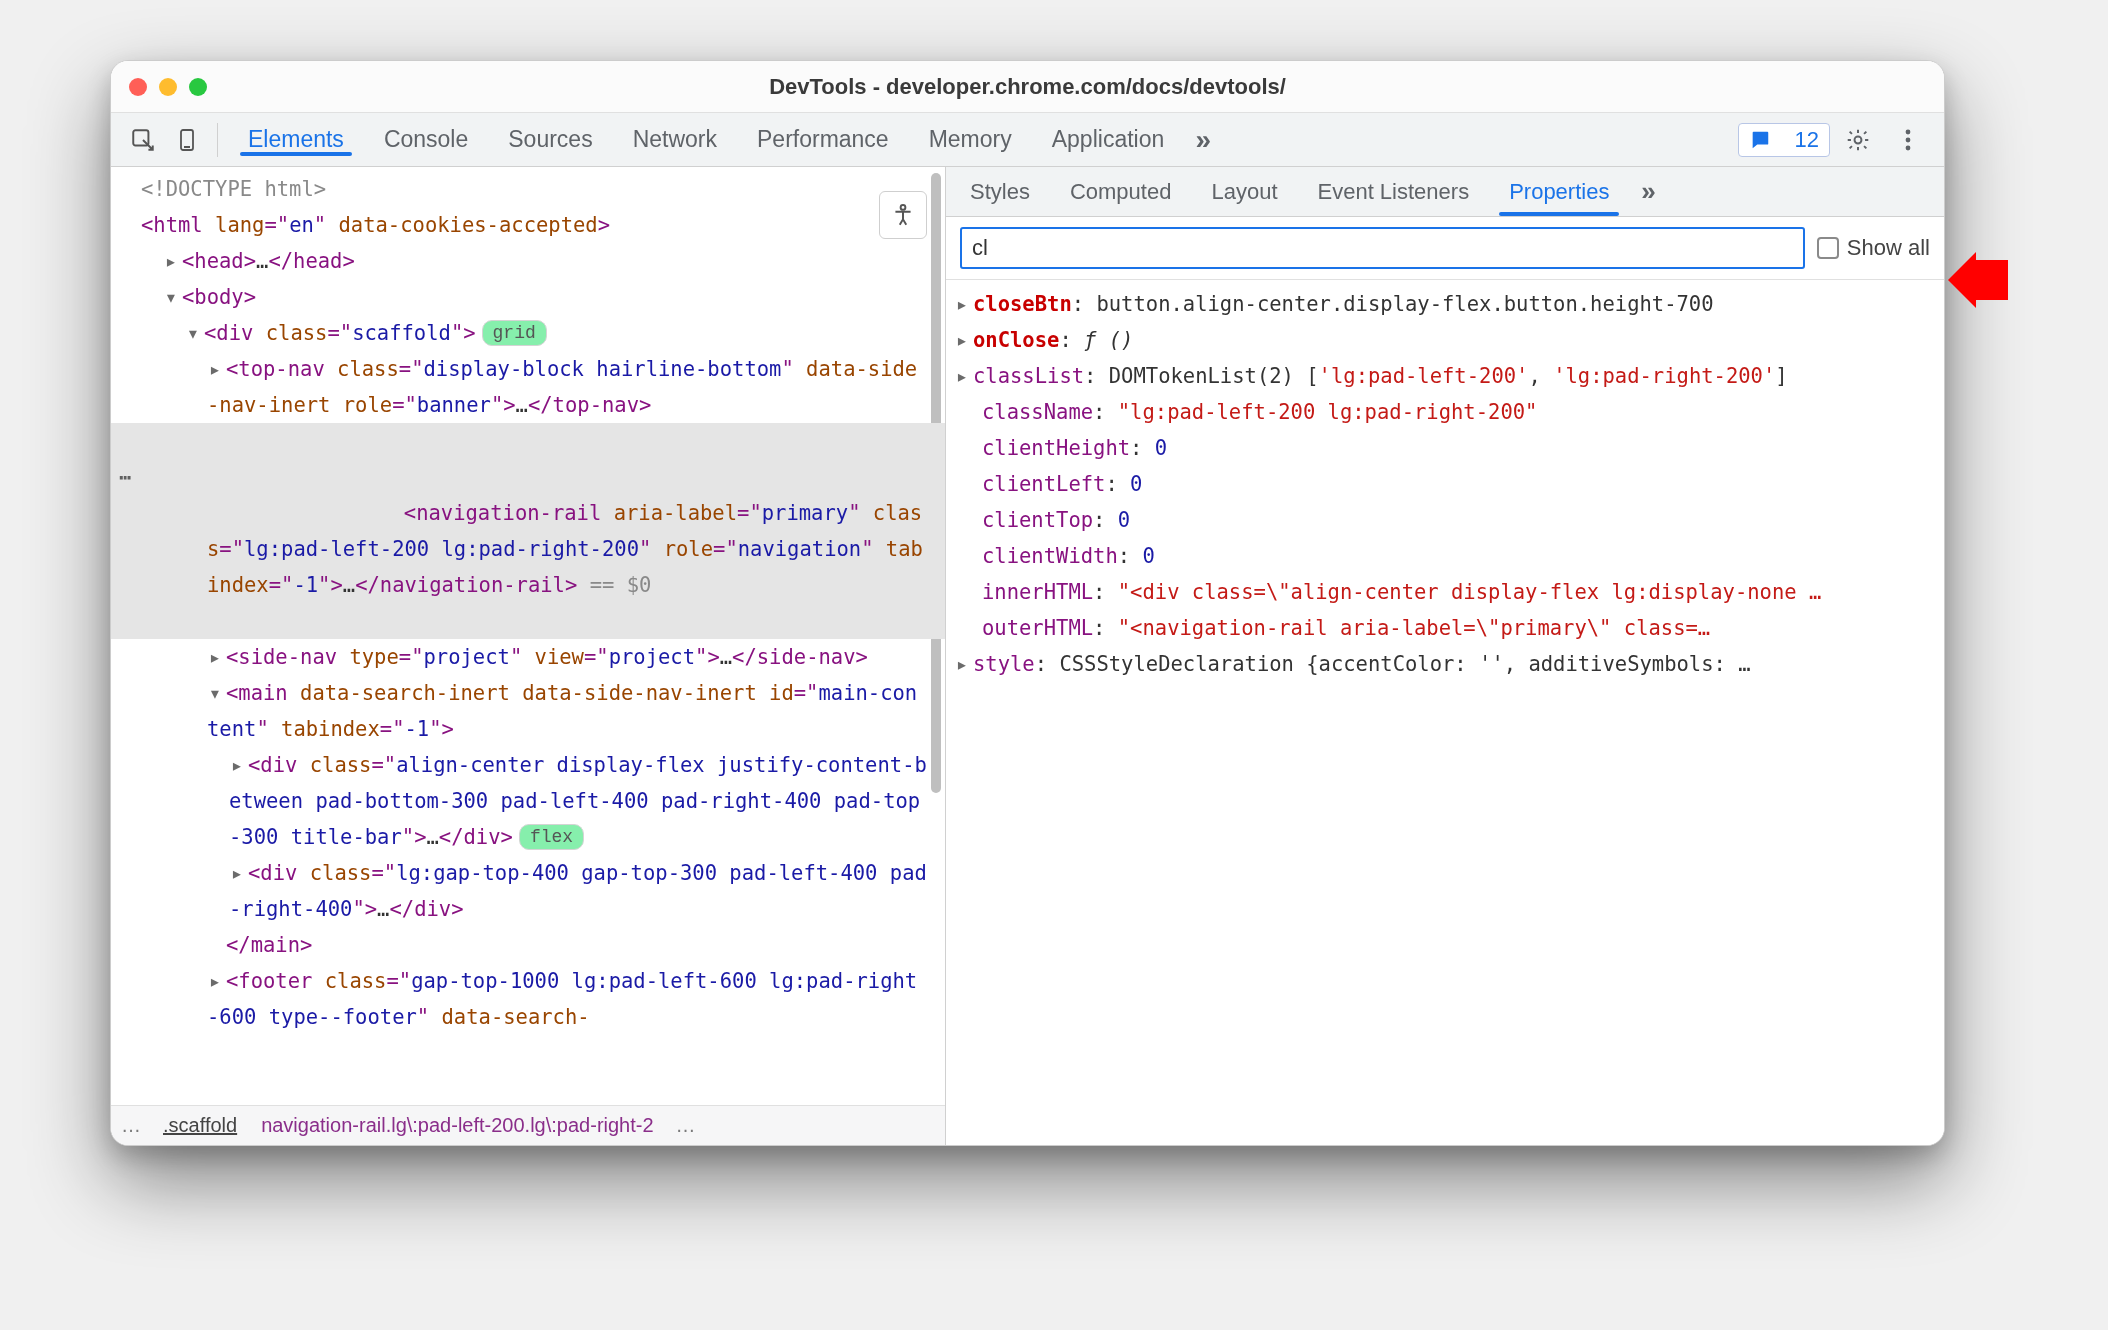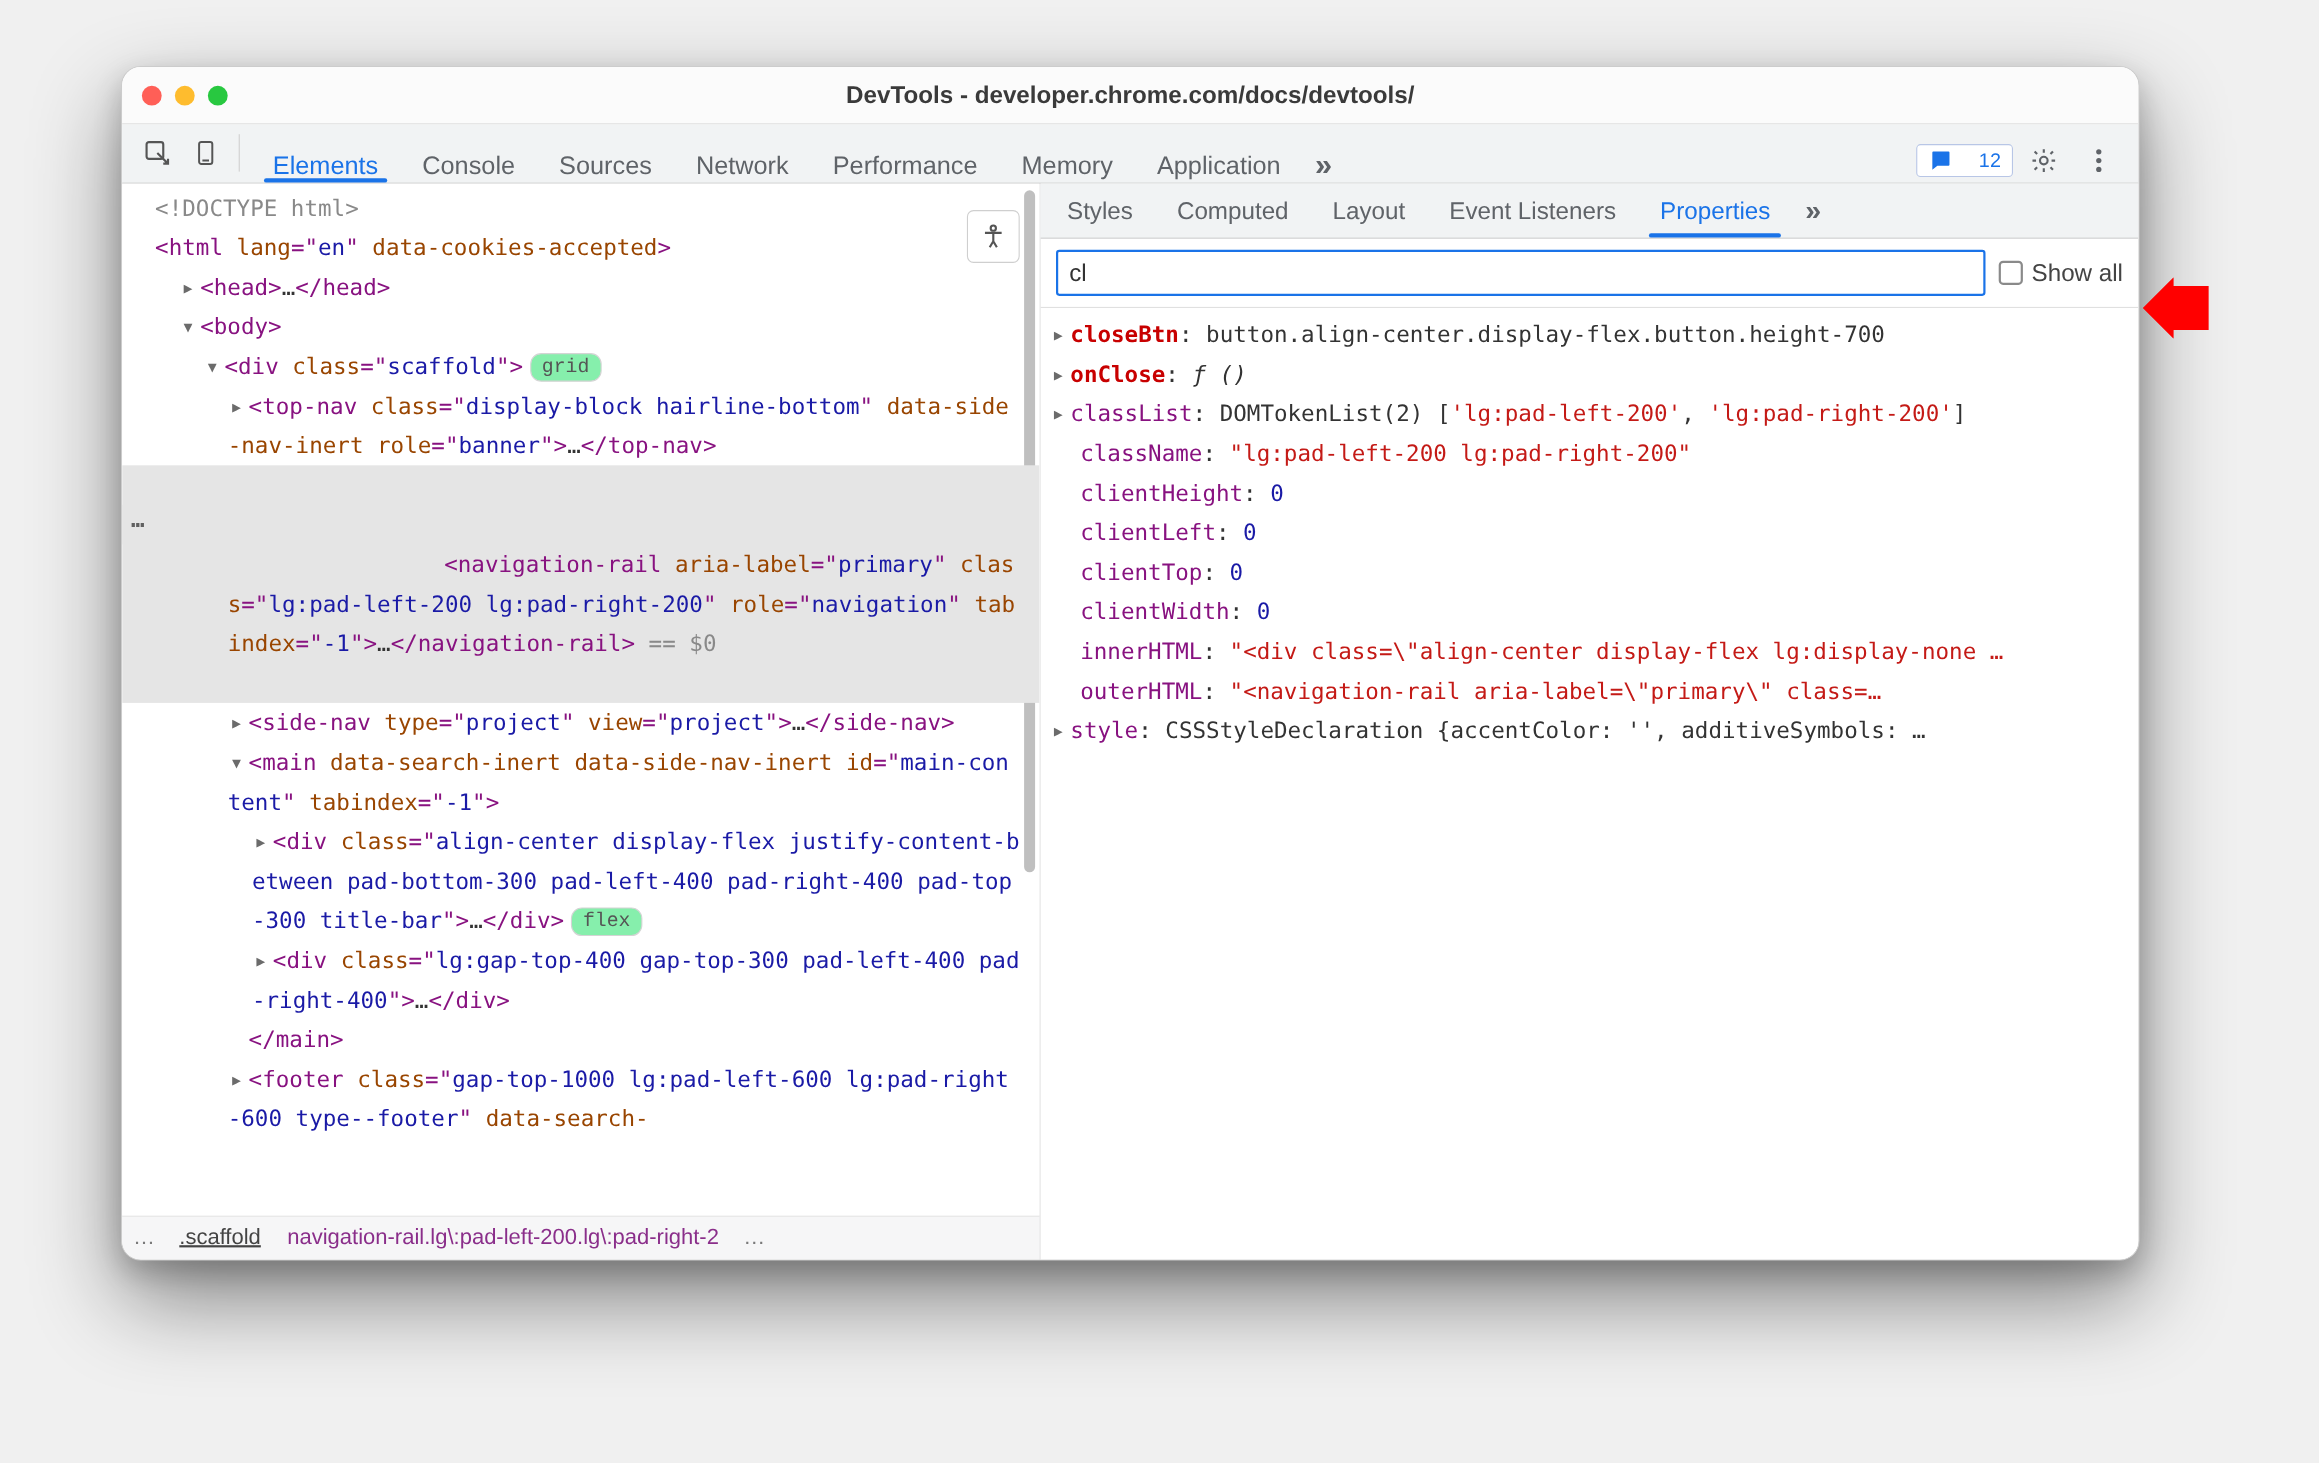--- a/index.html
+++ b/index.html
@@ -48,32 +48,32 @@
   .traffic{display:flex;gap:12px;align-items:center;position:absolute;left:18px;}
   .dot{width:18px;height:18px;border-radius:50%;}
   .dot.red{background:#ff5f57;}
   .dot.yellow{background:#febc2e;}
   .dot.green{background:#28c840;}
   .titlebar .title{flex:1;text-align:center;font-size:22px;color:#3a3a3a;font-weight:600;}
   
   .tabbar{
     height:54px;background:var(--bg-light);
     border-bottom:1px solid var(--border);
-    display:flex;align-items:flex-end;padding:0 8px;gap:0;
+    display:flex;align-items:center;padding:0 8px;gap:0;
   }
   .tb-left{display:flex;align-items:center;gap:0;padding:0 2px;}
   .tb-iconbtn{width:44px;height:54px;display:flex;align-items:center;justify-content:center;color:#555;}
   .tb-divider{width:1px;height:34px;background:var(--border);margin:0 8px;align-self:center;}
   .tabs{display:flex;align-items:stretch;}
   .tab{padding:0 20px;display:flex;align-items:center;color:#5f6368;font-size:23px;position:relative;cursor:pointer;}
   .tab.active{color:var(--tab-active);}
   .tab.active::after{content:"";position:absolute;left:12px;right:12px;bottom:0;height:4px;background:var(--tab-active);border-radius:2px;}
   .tb-overflow{width:38px;display:flex;align-items:center;justify-content:center;color:#5f6368;font-size:28px;font-weight:700;}
   .tb-right{margin-left:auto;display:flex;align-items:center;gap:6px;padding-right:6px;}
-  .issues-btn{display:flex;align-items:center;gap:24px;border:1px solid #b8c6e6;background:#fff;border-radius:4px;padding:3px 10px;color:var(--tab-active);font-size:18px;}
+  .issues-btn{display:flex;align-items:center;gap:24px;border:1px solid #b8c6e6;background:#fff;border-radius:4px;padding:3px 10px;color:var(--tab-active);font-size:22px;}
   .issues-btn svg{display:block;}
   .gear-btn,.kebab-btn{width:44px;height:40px;display:flex;align-items:center;justify-content:center;color:#5f6368;}
   
   .body{flex:1;display:flex;min-height:0;}
   .left-pane{width:835px;border-right:1px solid var(--border);display:flex;flex-direction:column;min-height:0;}
   .right-pane{flex:1;display:flex;flex-direction:column;min-height:0;background:#fff;}
   
   .elements-wrap{flex:1;overflow:hidden;position:relative;font-family:Menlo,Consolas,monospace;font-size:20.5px;line-height:36px;color:var(--text);background:#fff;}
   .scrollbar-v{position:absolute;right:2px;top:4px;bottom:4px;width:14px;}
   .scrollbar-thumb{position:absolute;left:2px;right:2px;top:2px;height:620px;background:#bfbfbf;border-radius:7px;}

